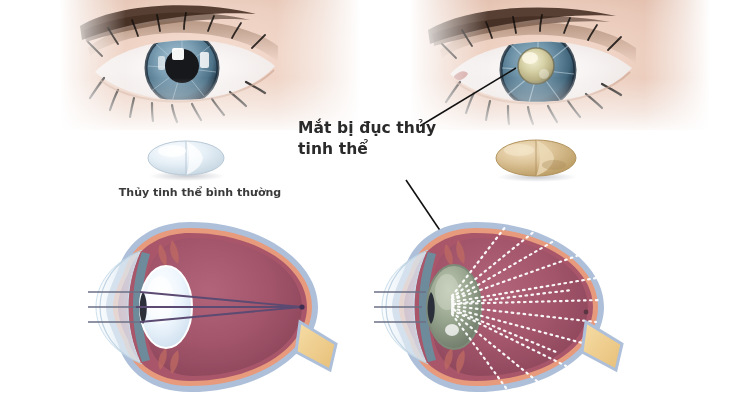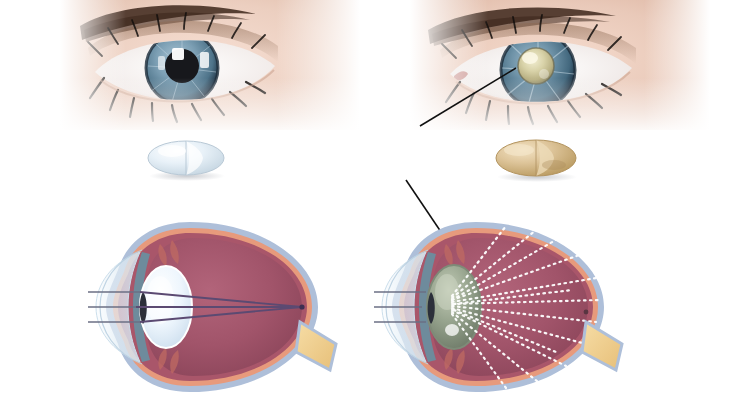--- a/index.html
+++ b/index.html
@@ -432,16 +432,18 @@
         <line x1="452" y1="296" x2="506" y2="226"></line>
         <line x1="454" y1="304" x2="572" y2="290"></line>
         <line x1="454" y1="310" x2="556" y2="352"></line>
       </g>
 
       <path d="M586,322 L622,344 L616,370 L582,352 Z" fill="url(#nerveG)" stroke="#aebfd9" stroke-width="3"></path>
       <circle cx="586" cy="312" r="2.4" fill="#4a2f3a" opacity=".8"></circle>
     </g>
   </svg>
 
-
+  <div class="center-label">Mắt bị đục thủy tinh thể</div>
+
+  <div class="cap cap-left">Thủy tinh thể bình thường</div>
 
 
 </div>
 
 </body></html>

